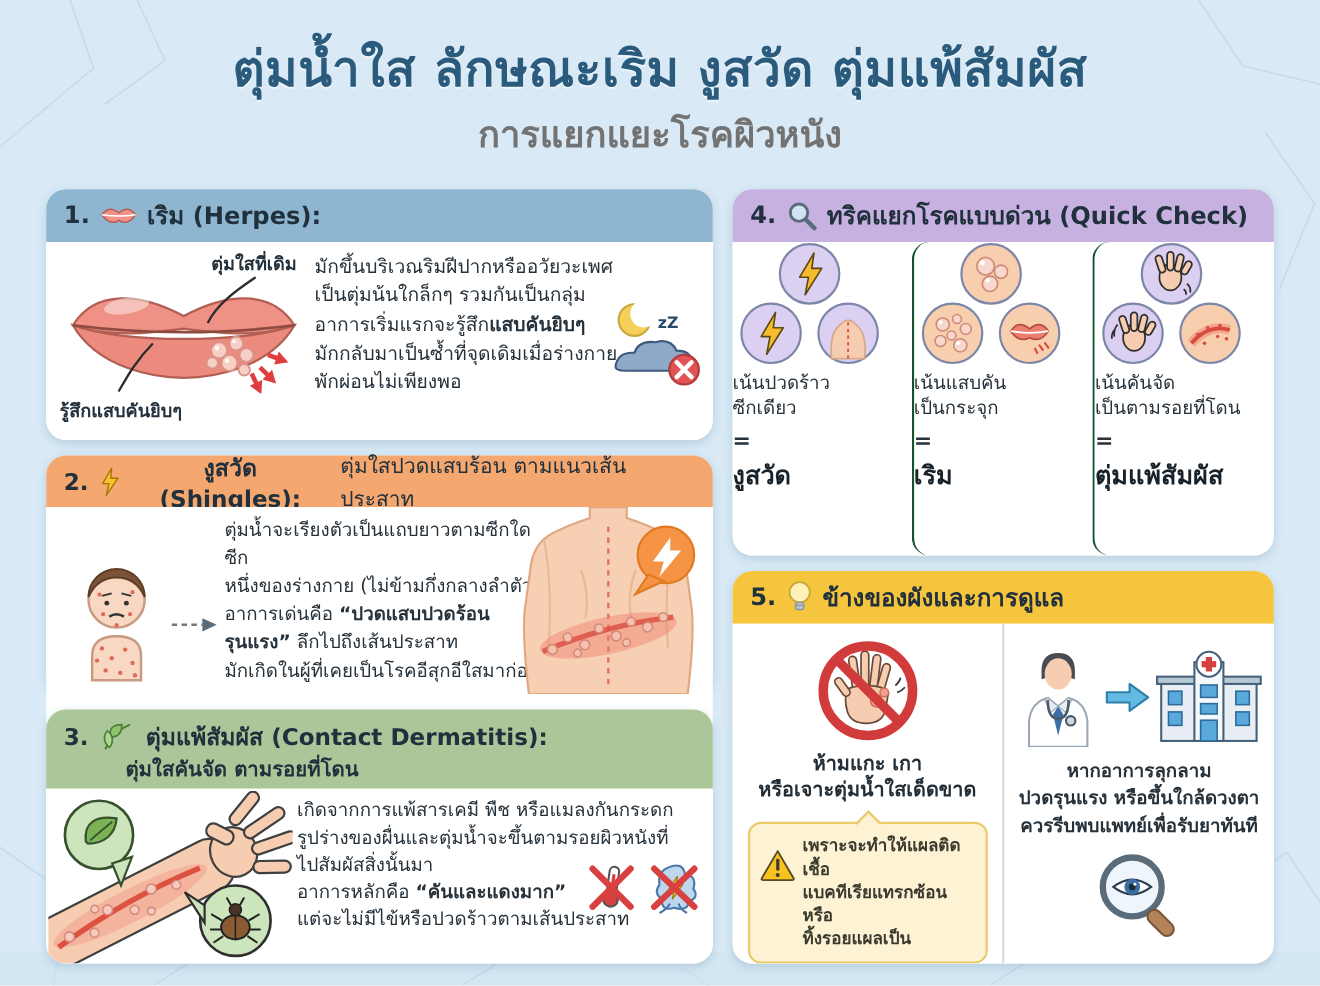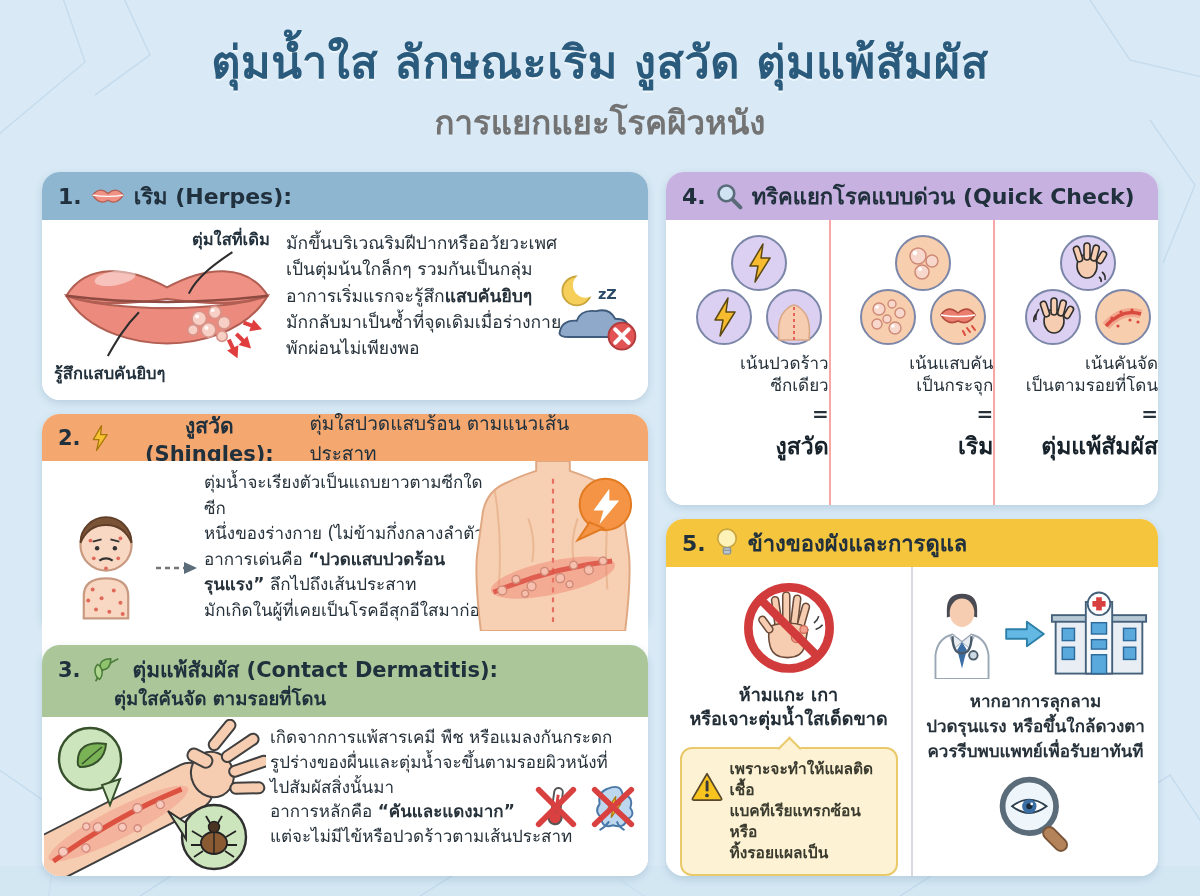--- a/index.html
+++ b/index.html
@@ -57,22 +57,22 @@
   .torso-art { position:absolute; right:0; top:0; }
 
   
   .hsub2 { font-weight:600; font-size:18.5px; margin-left:56px; margin-top:-2px; }
   .arm-art { position:absolute; left:2px; top:2px; }
   .contact-text { position:absolute; left:228px; top:8px; width:372px;
                   font-size:17px; line-height:1.46; color:#26313a; }
   .xicons { position:absolute; right:8px; top:66px; display:flex; gap:6px; }
 
   
-  .qcol { flex:1; position:relative; display:flex; flex-direction:column; align-items:flex-end; padding-top:14px; }
-  .qcol + .qcol { border-left:2px solid #fca5a5; }
+  .qcol { flex:1; position:relative; display:flex; flex-direction:column; align-items:flex-start; padding-top:0; }
+  .qcol + .qcol { border-left:2px solid #14532d;border-radius:16px; }
   .cluster { position:relative; width:140px; height:118px; }
   .cl-a { position:absolute; left:41px; top:0; }
   .cl-b { position:absolute; left:6px;  top:54px; }
   .cl-c { position:absolute; left:76px; top:54px; }
   .qline { font-size:17px; color:#26313a; text-align:center; line-height:1.32; }
   .qeq   { font-size:20px; font-weight:800; color:#26313a; margin:5px 0 2px; }
   .qres  { font-size:23px; font-weight:800; color:#17222b; }
 
   
   .ccol { flex:1; position:relative; display:flex; flex-direction:column; align-items:center; }

